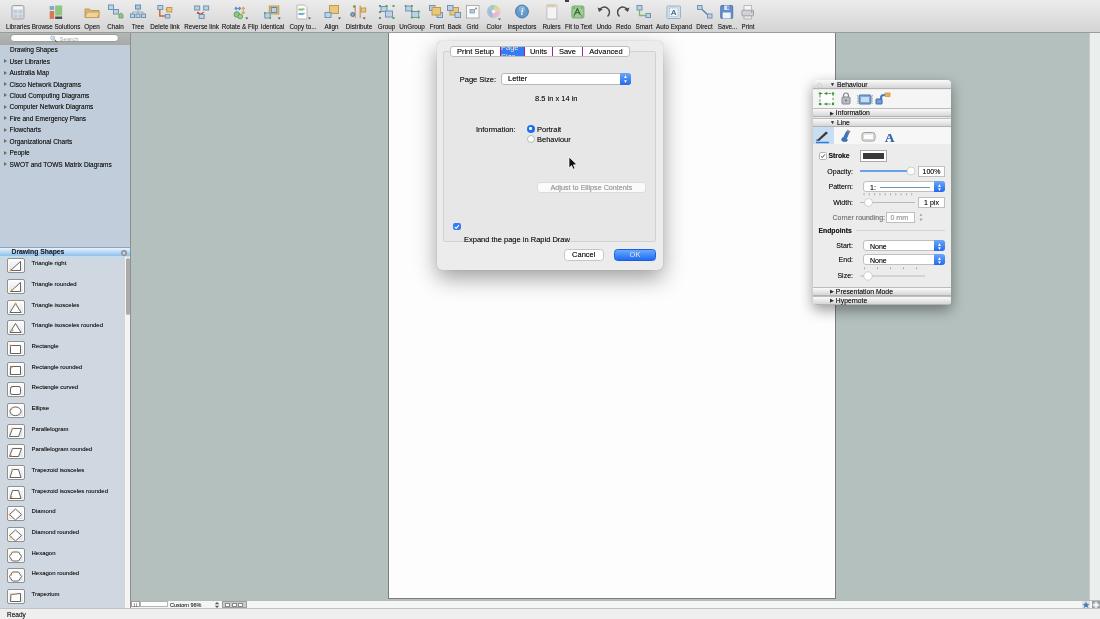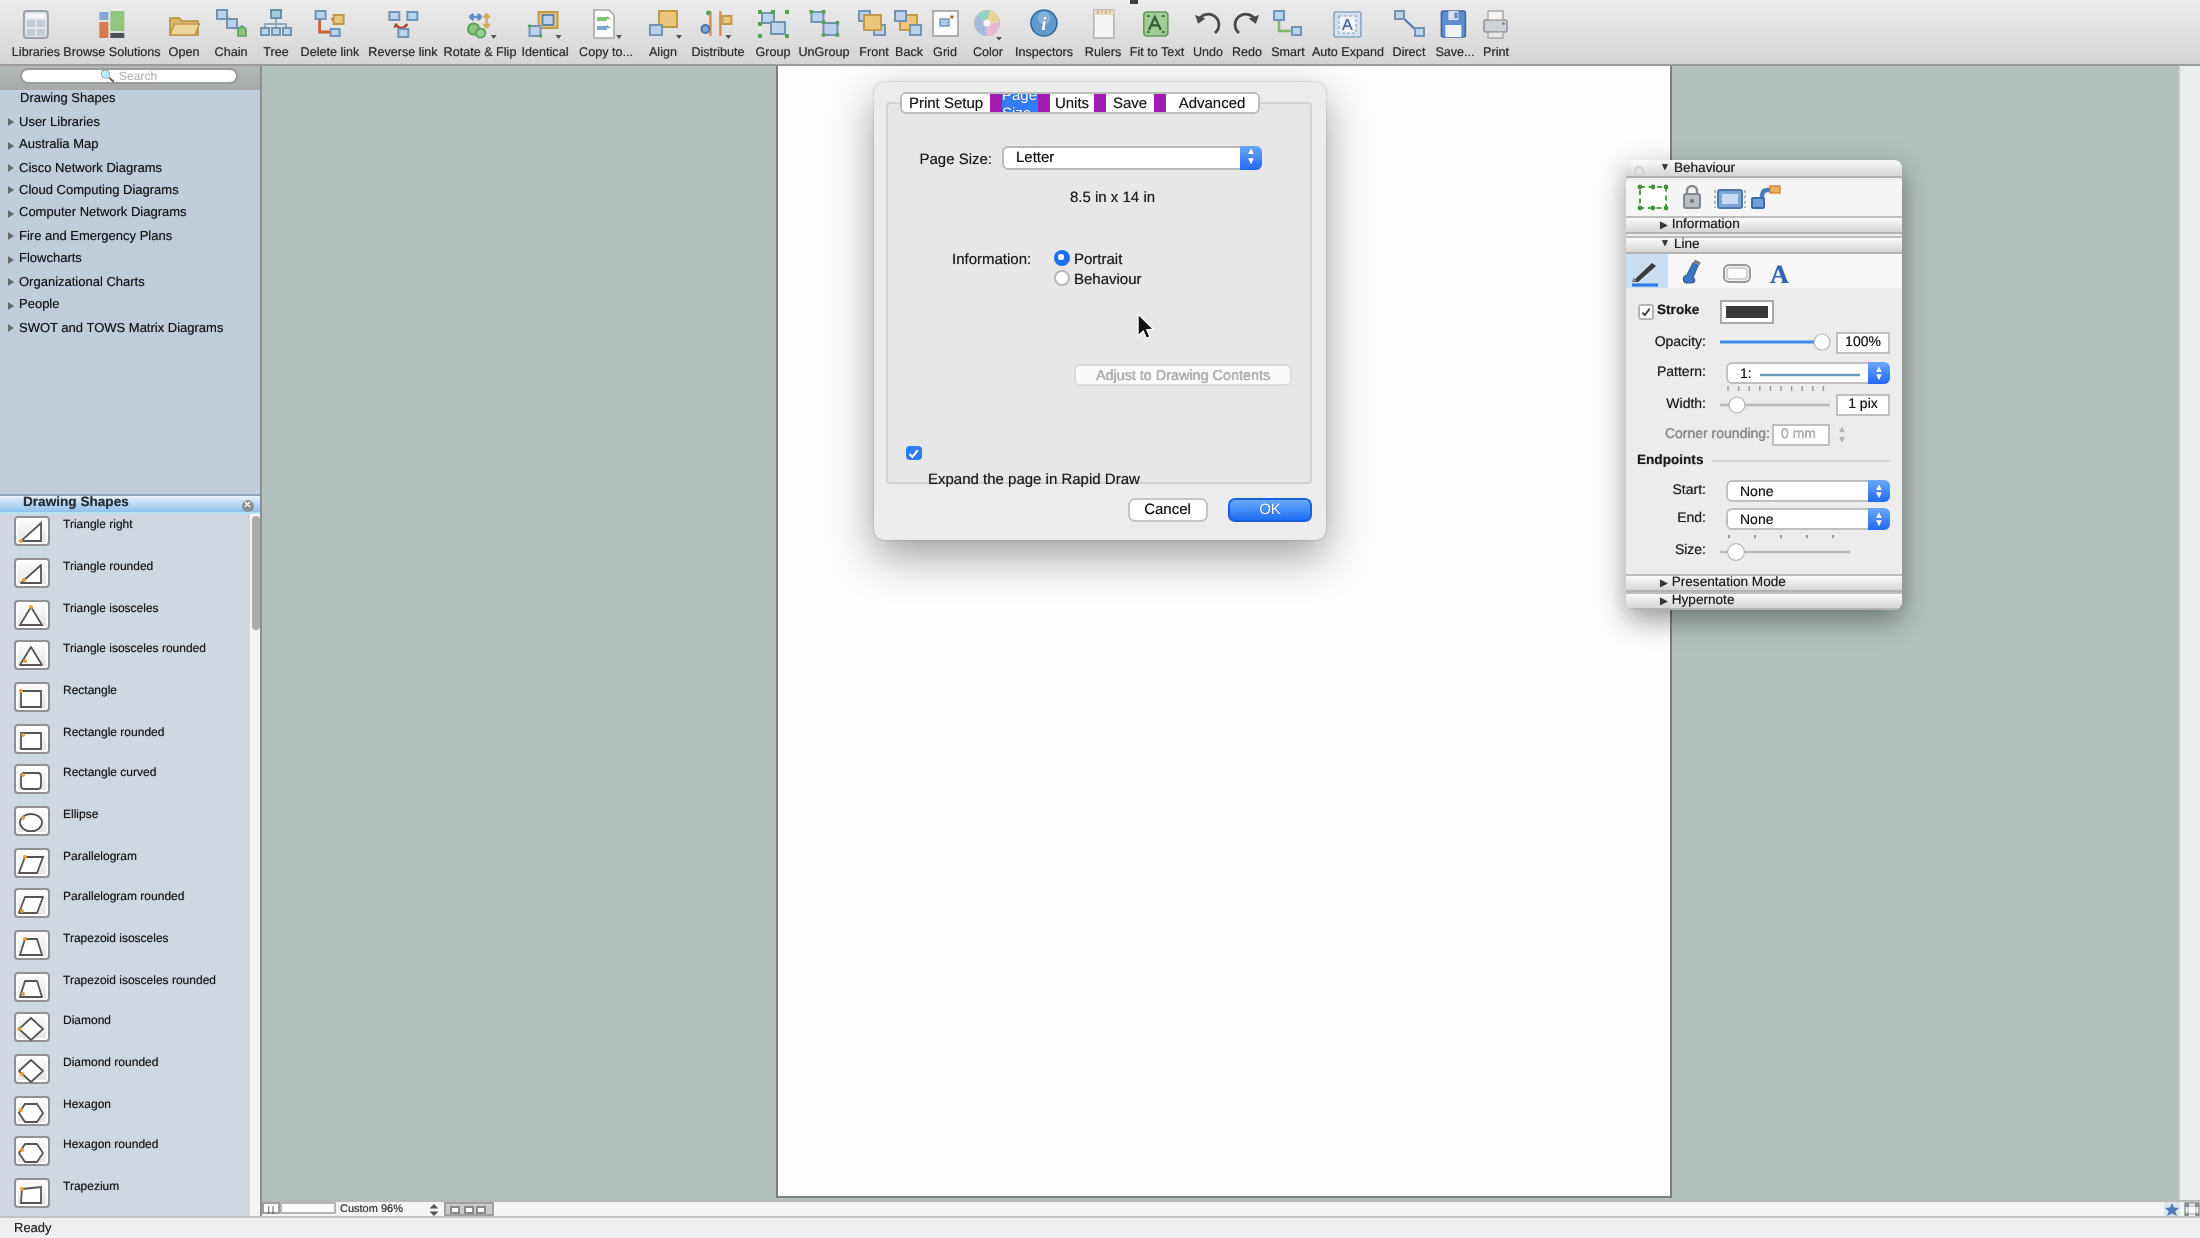--- a/index.html
+++ b/index.html
@@ -28,21 +28,21 @@
 #canvas{position:absolute;left:131px;top:33px;width:969px;height:567px;background:#b3c0bd}
 #pagew{position:absolute;left:257px;top:0;width:448px;height:566px;background:#fdfdfd;border:1px solid #7d7d7d;border-top:none}
 
 #bstrip{position:absolute;left:131px;top:600px;width:969px;height:8px;background:#f4f6f5;border-top:1px solid #b7bab9}
 
 #statusbar{position:absolute;left:0;top:608px;width:1100px;height:11px;background:#efefef;border-top:1px solid #c2c2c2;font-size:6.5px;color:#222;display:flex;align-items:center;padding-left:7px}
 
 #dialog{position:absolute;left:437px;top:41px;width:226px;height:229px;background:#ececec;border-radius:5px;box-shadow:0 8px 22px rgba(0,0,0,.38),0 0 1px rgba(0,0,0,.3)}
 #tabbox{position:absolute;left:6px;top:10px;width:213px;height:191px;background:#e7e7e7;border:1px solid #d2d2d2;border-radius:2px}
 #tabbar{position:absolute;left:13px;top:5px;height:11px;display:flex;background:#fff;border:1px solid #bdbdbd;border-radius:3px;overflow:hidden}
-.tab{font-size:7.5px;color:#1a1a1a;display:flex;align-items:center;justify-content:center;border-right:6px solid #a21caf}
+.tab{font-size:7.5px;color:#1a1a1a;display:flex;align-items:center;justify-content:center;border-right:1px solid #a21caf}
 .tab:last-child{border-right:none}
 .tab.sel{background:#337cf5;color:#fff}
 .dlabel{position:absolute;font-size:7.5px;color:#1a1a1a;white-space:nowrap}
 #pumenu{position:absolute;left:64px;top:32px;width:130px;height:11.5px;background:#fff;border:1px solid #b9b9b9;border-radius:3px;font-size:7.5px;color:#111;line-height:10px;padding-left:6px}
 #pustep{position:absolute;right:-1px;top:-1px;width:11px;height:11.5px;background:linear-gradient(#6aa7f9,#2269f2);border-radius:0 3px 3px 0;color:#fff}
 .radio{position:absolute;width:8px;height:8px;border-radius:50%}
 #adjustbtn{position:absolute;left:100px;top:141px;width:109px;height:11px;background:#fafafa;border:1px solid #dcdcdc;border-radius:3px;font-size:7.2px;color:#b4b4b4;text-align:center;line-height:10px}
 #expchk{position:absolute;left:16px;top:181.5px;width:7.5px;height:7.5px;background:#2f7cf6;border-radius:2px}#expchk svg{display:block}
 #cancelbtn{position:absolute;left:127px;top:208px;width:39.5px;height:11.5px;background:#fff;border:1px solid #c5c5c5;border-radius:3.5px;font-size:7.5px;color:#111;text-align:center;line-height:10px}
 #okbtn{position:absolute;left:177px;top:208px;width:42px;height:11.5px;background:linear-gradient(#68aafb,#1f6cf4);border:1px solid #1a5fe0;border-radius:3.5px;font-size:7.5px;color:#fff;text-align:center;line-height:10px}
@@ -620,21 +620,21 @@
         <div class="chev" style="top:5.5px">▼</div>
       </div></div>
   <div class="dlabel" style="left:98px;top:52.5px">8.5 in x 14 in</div>
   <div class="dlabel" style="left:39px;top:84px">Information:</div>
   <div class="radio" style="left:89.5px;top:83.5px;background:#1e6ef5">
       <div style="position:absolute;left:2.75px;top:2.75px;width:2.5px;height:2.5px;border-radius:50%;background:#fff"></div>
     </div>
   <div class="dlabel" style="left:100px;top:84px">Portrait</div>
   <div class="radio" style="left:89.5px;top:93.5px;background:#fff;border:1px solid #b8b8b8"></div>
   <div class="dlabel" style="left:100px;top:94px">Behaviour</div>
-  <div id="adjustbtn">Adjust to Drawing Contents</div>
+  <div id="adjustbtn">Adjust to Ellipse Contents</div>
   <div id="expchk">
       <svg width="7.5" height="7.5" viewBox="0 0 8 8">
         <path d="M1.8,4.2 L3.4,5.8 L6.3,2.2" fill="none" stroke="#fff" stroke-width="1.1"></path>
       </svg>
     </div>
   <div class="dlabel" style="left:27px;top:194px">Expand the page in Rapid Draw</div>
   <div id="cancelbtn">Cancel</div>
   <div id="okbtn">OK</div>
 </div>
 <div id="inspector">

